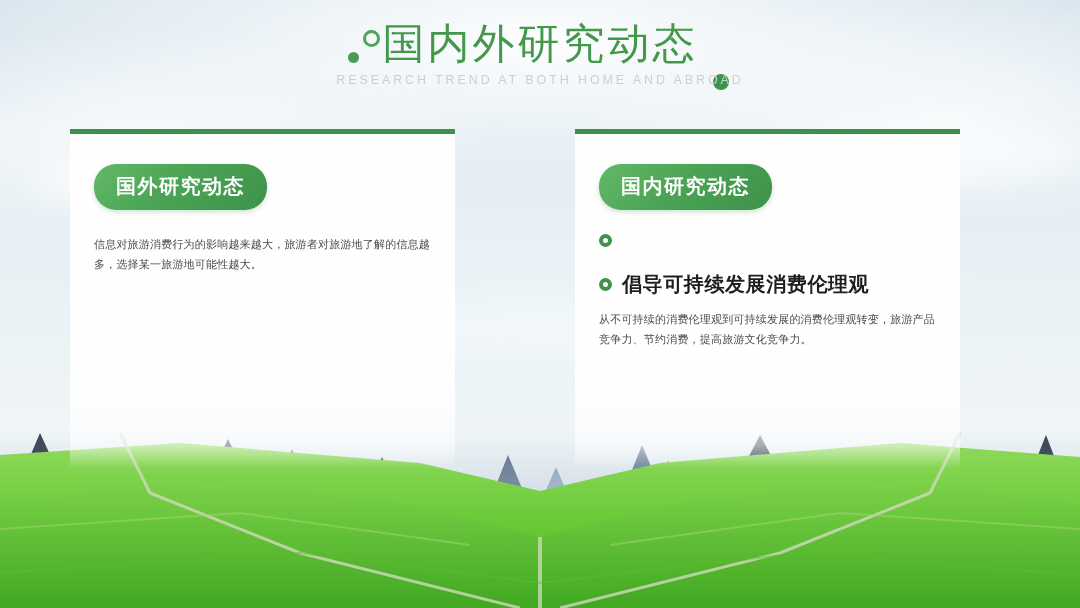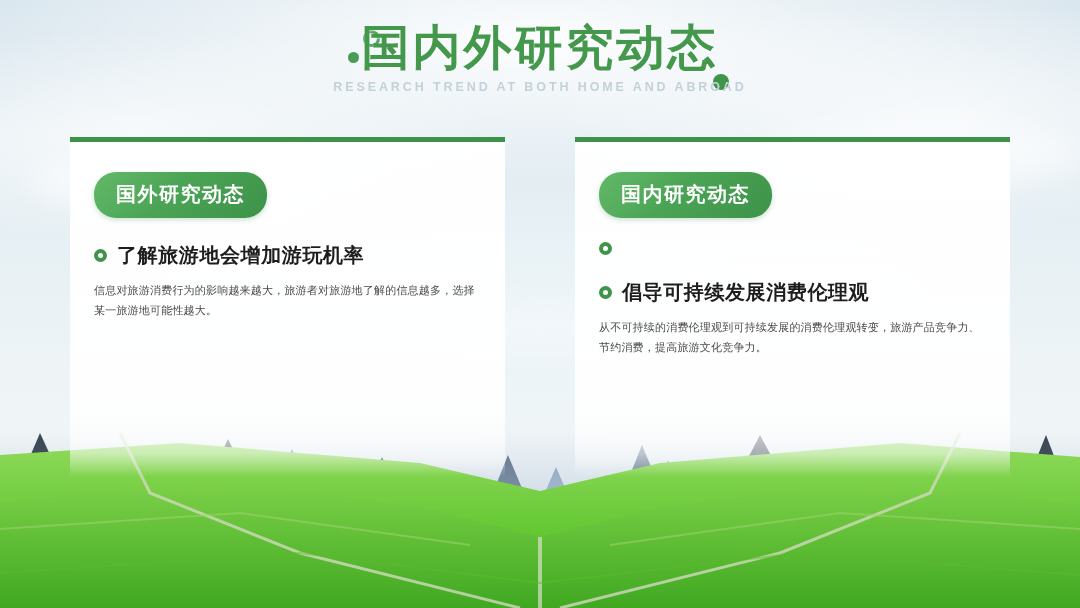--- a/index.html
+++ b/index.html
@@ -32,35 +32,35 @@
   }
 
   .mountains { position:absolute; left:0; right:0; top:405px; height:145px; }
   .fields    { position:absolute; left:0; right:0; bottom:0;  height:175px; }
 
   
   #title-block {
     position:absolute; left:0; right:0; top:18px; text-align:center; z-index:6;
   }
   #main-title {
-    font-size:48px; font-weight:bold; color:#43984c; letter-spacing:3px;
+    font-size:42px; font-weight:normal; color:#43984c; letter-spacing:3px;
     line-height:1.25; text-shadow:0 1px 2px rgba(255,255,255,.6);
   }
   #sub-title {
     margin-top:2px; font-size:12.5px; letter-spacing:2.9px;
-    color:#c3d2d8; font-weight:700;
+    color:#c3d2d8; font-weight:400;
   }
   .deco { position:absolute; border-radius:50%; }
   #deco-ring   { width:17px; height:17px; border:3.5px solid #4fa35a; left:363px; top:30px; }
   #deco-dot-sm { width:11px; height:11px; background:#4a9c55; left:348px; top:52px; }
   #deco-dot-lg { width:16px; height:16px; background:#3f9449; left:713px; top:74px; }
 
   
   .card {
-    position:absolute; top:137px; width:435px; height:340px; z-index:5;
+    position:absolute; top:129px; width:385px; height:340px; z-index:5;
   }
   #card-left  { left:70px; }
   #card-right { left:575px; }
 
   .card-topbar { height:5px; background:#3c9248; }
   .card-body {
     height:335px; padding:30px 24px 0 24px;
     background:linear-gradient(180deg,
        rgba(255,255,255,.97) 0%,
        rgba(255,255,255,.96) 62%,
@@ -186,24 +186,20 @@
 <span class="deco" id="deco-ring"></span>
 <span class="deco" id="deco-dot-sm"></span>
 <span class="deco" id="deco-dot-lg"></span>
 
 <div class="card" id="card-left">
   <div class="card-topbar"></div>
   <div class="card-body">
     <div class="badge">国外研究动态</div>
 
     <div class="item">
-      <div class="item-head">
-        <span class="ring"></span>
-        <span class="item-title">了解旅游地会增加游玩机率</span>
-      </div>
       <p class="item-text">信息对旅游消费行为的影响越来越大，旅游者对旅游地了解的信息越多，选择某一旅游地可能性越大。</p>
     </div>
 
   </div>
 </div>
 
 <div class="card" id="card-right">
   <div class="card-topbar"></div>
   <div class="card-body">
     <div class="badge">国内研究动态</div>

